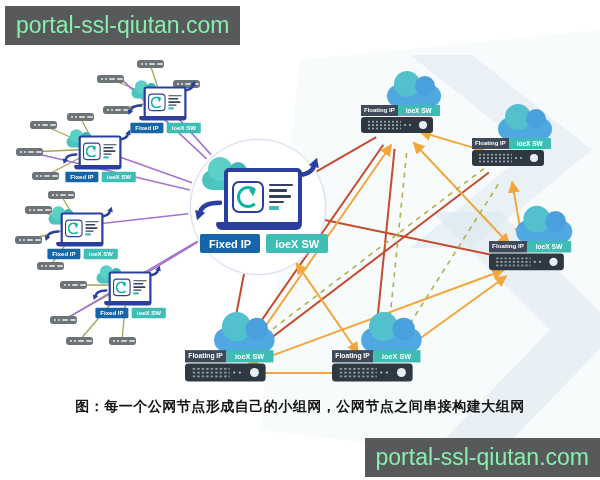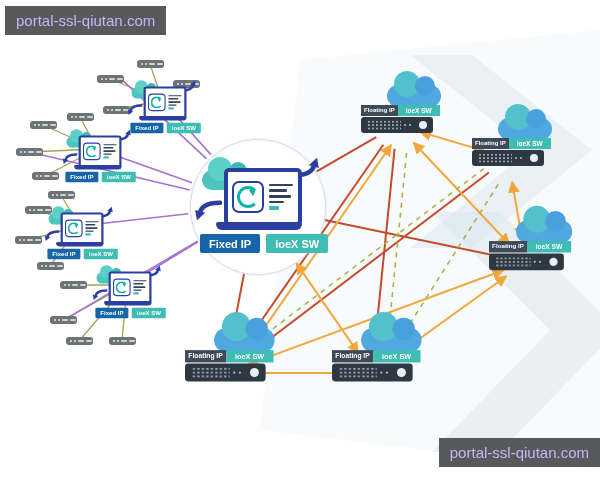--- a/index.html
+++ b/index.html
@@ -1,20 +1,20 @@
 <!DOCTYPE html>
 <html><head>
 <meta charset="utf-8">
 <style>
   html,body{margin:0;padding:0;background:#fff;}
   .stage{position:relative;width:600px;height:480px;background:#ffffff;overflow:hidden;
          font-family:"Liberation Sans",sans-serif;}
   svg.layer{position:absolute;left:0;top:0;}
   
-  .wm{position:absolute;background:#58595b;color:#c4b5fd;font-size:15px;
+  .wm{position:absolute;background:#58595b;color:#86efac;font-size:23px;
       padding:6px 11px;white-space:nowrap;z-index:40;}
   .wm-top{left:5px;top:6px;}
   .wm-bottom{right:0;top:438px;}
   
   .caption{position:absolute;left:0;right:0;top:398px;text-align:center;
            font-size:14px;font-weight:700;color:#151515;z-index:20;letter-spacing:.5px;}
   
   .big-circle{position:absolute;width:134px;height:134px;border-radius:50%;
               background:#ffffff;border:1.5px solid #d9dcef;z-index:8;
               box-shadow:0 0 0 1px rgba(220,215,240,.25);}
@@ -137,20 +137,21 @@
       <line x1="483.88950513925147" y1="168.51857383413758" x2="239.11049486074853" y2="354.48142616586244" stroke="#b3b049" stroke-width="1.6" stroke-dasharray="5 5"></line>
       <line x1="498.1699738772876" y1="184.28276188517032" x2="387.8300261227124" y2="358.7172381148297" stroke="#b3b049" stroke-width="1.6" stroke-dasharray="5 5"></line>
       <line x1="406.59284492982334" y1="152.87897829615252" x2="386.40715507017666" y2="353.12102170384753" stroke="#b3b049" stroke-width="1.6" stroke-dasharray="5 5"></line>
     </svg>
 
   <div class="big-circle" id="bigCircle" style="left: 190px; top: 139px; height: 134px; width: 134px;"></div>
 
   <div class="wm wm-top">portal-ssl-qiutan.com</div>
   <div class="wm wm-bottom">portal-ssl-qiutan.com</div>
 
+  <div class="caption">图：每一个公网节点形成自己的小组网，公网节点之间串接构建大组网</div>
 
 <div class="dev" style="left: 137px; top: 60px;">
       <i></i>
       <i></i>
       <b></b>
       <b></b>
     </div>
     <div class="dev" style="left: 97px; top: 75px;">
       <i></i>
       <i></i>

